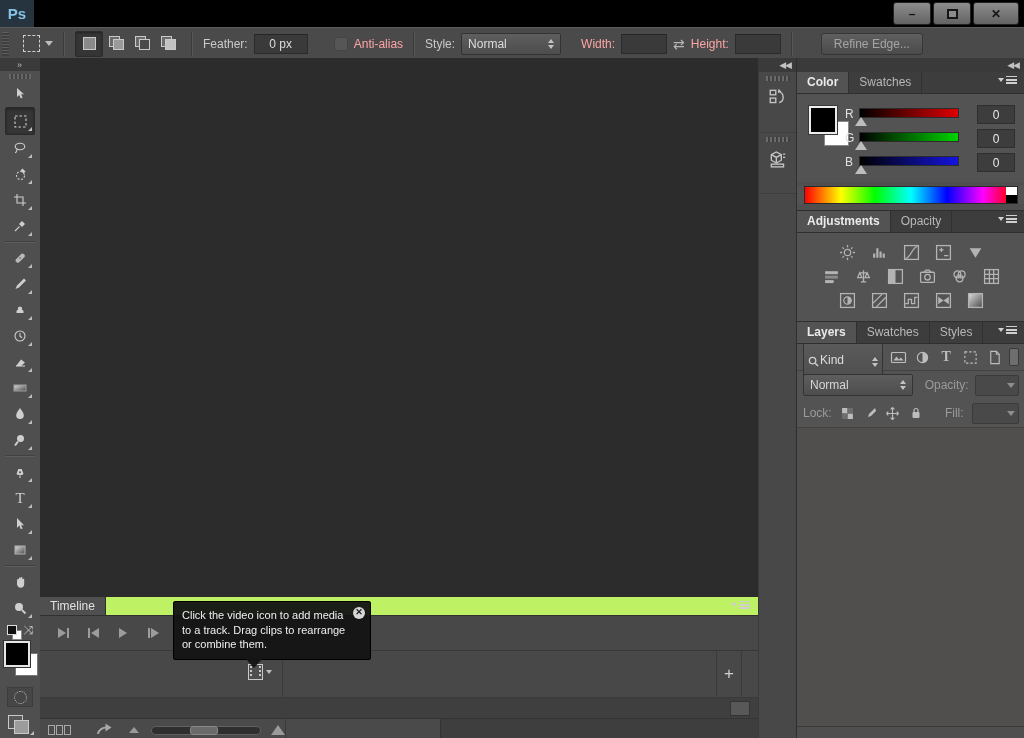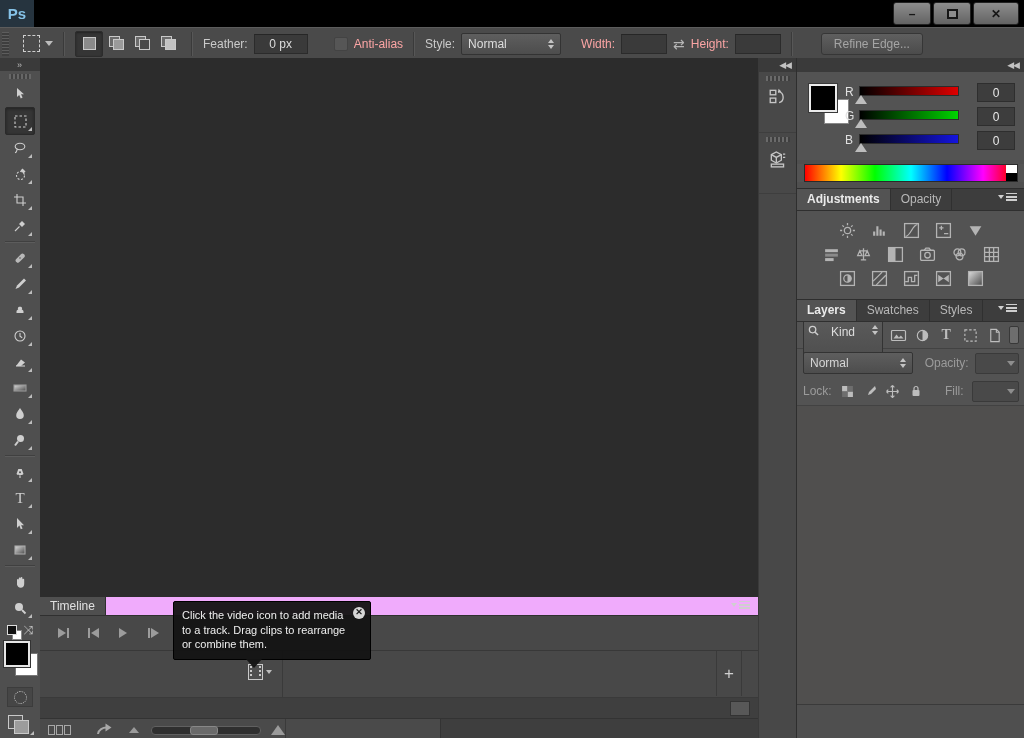--- a/index.html
+++ b/index.html
@@ -86,21 +86,21 @@
   .screenmode{position:relative;width:24px;height:20px;margin-top:8px;}
   .screenmode i{position:absolute;border:1px solid #c9c9c9;background:#6e6e6e;display:block;}
   .screenmode i:first-child{left:0;top:0;width:13px;height:12px;background:#585858;}
   .screenmode i:nth-child(2){left:6px;top:5px;width:13px;height:12px;background:#9c9c9c;}
   .screenmode::after{content:"";position:absolute;right:-2px;bottom:0;width:0;height:0;
        border-left:4px solid transparent;border-bottom:4px solid #bdbdbd;}
   
   .canvas{position:absolute;left:40px;top:58px;width:718px;height:539px;background:#2c2c2c;}
   
   .timeline{position:absolute;left:40px;top:597px;width:718px;height:141px;background:#484848;}
-  .tl-tabbar{position:relative;height:18px;background:#f0abfc;border-bottom:1px solid #303030;}
+  .tl-tabbar{position:relative;height:18px;background:#bef264;border-bottom:1px solid #303030;}
   .tl-tab{display:inline-block;height:18px;line-height:18px;padding:0 10px;background:#4f4f4f;
           color:#e0e0e0;border-right:1px solid #2e2e2e;}
   .panel-menu{position:absolute;right:8px;top:4px;display:flex;align-items:center;gap:2px;}
   .panel-menu .tri{width:0;height:0;border-left:3.5px solid transparent;border-right:3.5px solid transparent;
                    border-top:4px solid #cfcfcf;}
   .panel-menu .ham{width:11px;height:8px;
        background:repeating-linear-gradient(#cfcfcf 0 1.5px,transparent 1.5px 3.2px);}
   .tl-controls{height:34px;display:flex;align-items:center;padding-left:8px;border-bottom:1px solid #383838;}
   .pbtn{width:30px;height:22px;display:flex;align-items:center;justify-content:center;gap:1px;}
   .pbtn .tr-r{width:0;height:0;border-top:5px solid transparent;border-bottom:5px solid transparent;
@@ -187,21 +187,21 @@
   .spec-end i:first-child{background:#fff;} .spec-end i:last-child{background:#000;}
   
   .adj-body{padding:4px 0 6px;}
   .adj-header{padding:3px 10px 4px;font-weight:bold;color:#ececec;}
   .adj-row{display:flex;justify-content:center;gap:10px;margin:6px 0;}
   .adj-icon{width:22px;height:18px;display:flex;align-items:center;justify-content:center;}
   .adj-icon svg{stroke:#b4b4b4;fill:none;stroke-width:1.2;}
   
   .lay-filter{height:26px;display:flex;align-items:center;gap:7px;padding:0 6px;border-bottom:1px solid #424242;}
   .kind-dd{width:74px;height:20px;background:linear-gradient(#5e5e5e,#4d4d4d);border:1px solid #333;
-           border-radius:2px;display:flex;align-items:flex-start;gap:12px;padding:16px 4px;color:#ddd;}
+           border-radius:2px;display:flex;align-items:flex-end;gap:1px;padding:16px 4px;color:#ddd;}
   .lfi svg{stroke:#bdbdbd;fill:none;stroke-width:1.2;}
   .lfi{width:18px;height:18px;display:flex;align-items:center;justify-content:center;}
   .filter-toggle{margin-left:auto;width:8px;height:16px;background:#6e6e6e;border:1px solid #383838;border-radius:2px;}
   .lay-blend{height:28px;display:flex;align-items:center;gap:6px;padding:0 6px;}
   .blend-dd{width:112px;height:20px;background:linear-gradient(#5e5e5e,#4d4d4d);border:1px solid #333;
             border-radius:2px;display:flex;align-items:center;padding:0 6px;color:#d6d6d6;}
   .dim-label{color:#9b9b9b;}
   .val-dd{width:46px;height:19px;background:#494949;border:1px solid #3a3a3a;border-radius:2px;
           display:flex;align-items:center;justify-content:flex-end;padding-right:3px;}
   .val-dd .dd-arrow{border-top-color:#8e8e8e;}
@@ -512,20 +512,28 @@
           <path d="M3 6l4.5 2.5L12 6M7.5 8.5V13"></path>
           <path d="M13.5 5.5h2M13.5 8.5h2"></path>
           <rect x="3" y="14.5" width="11" height="2.5"></rect>
         </svg>
     </div>
   </div>
 
   <div class="panels">
     <div class="pgroup-head">◀◀</div>
 
+    <div class="tabbar">
+      <span class="tab active">Color</span>
+      <span class="tab">Swatches</span>
+      <span class="panel-menu">
+          <span class="tri"></span>
+          <span class="ham"></span>
+        </span>
+    </div>
     <div class="pbody color-body">
       <div class="cp-fgbg">
         <div class="cp-fg"></div>
         <div class="cp-bg"></div>
       </div>
       <div class="slider-row">
         <span class="sl-label">R</span>
         <span class="sl-track track-r"></span>
         <span class="sl-thumb"></span>
         <span class="sl-val">0</span>

